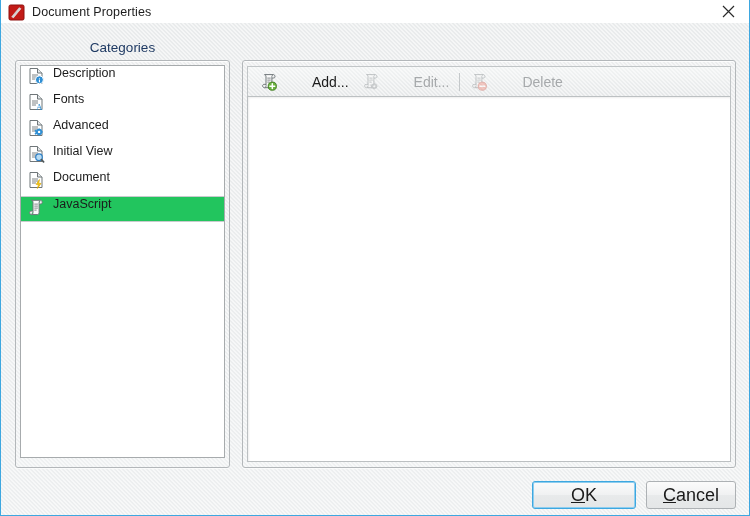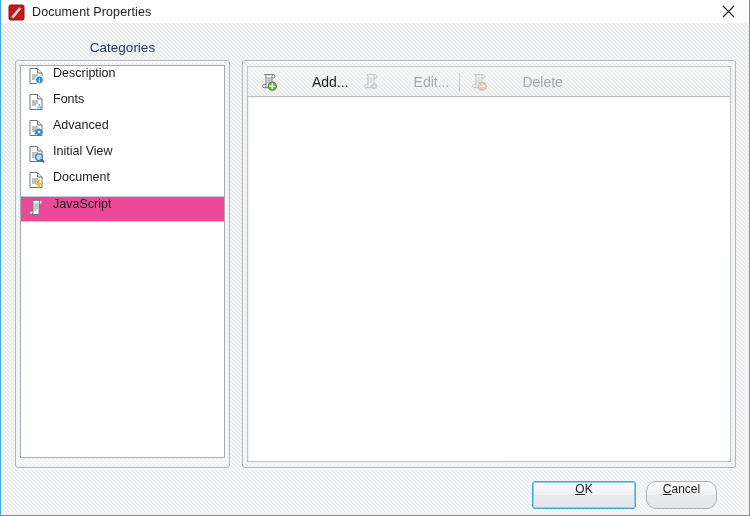--- a/index.html
+++ b/index.html
@@ -121,21 +121,21 @@
     height: 26px;
     display: flex;
     padding-left: 5px;
     box-sizing: border-box;
     font-size: 12.5px;
     color: #1b1b1b;
     cursor: default;
     white-space: nowrap;
   }
   .cat-item.selected {
-    background: #ec4899;
+    background: #22c55e;
     border-top: 1px solid #c8cbcd;
     border-bottom: 1px solid #c8cbcd;
   }
   .cat-item .ci-ico {
     width: 20px; height: 20px;
     margin-right: 7px;
     flex: 0 0 20px;
     display: flex; align-items: center; justify-content: center;
   }
 
@@ -198,36 +198,36 @@
     border: 1px solid #bcc0c2;
     box-shadow: inset 1px 1px 2px rgba(0,0,0,.07);
   }
 
   
   .dlg-btn {
     position: absolute;
     box-sizing: border-box;
     height: 28px;
     display: flex;
-    align-items: flex-start;
+    align-items: center;
     justify-content: center;
-    font-size: 12px;
+    font-size: 18px;
     color: #1b1b1b;
     background-image: linear-gradient(180deg, #fbfbfb 0%, #f0f1f2 50%, #e8eaeb 50%, #e4e6e7 100%);
     border: 1px solid #adb1b4;
     border-radius: 3px;
     cursor: pointer;
     user-select: none;
   }
   #ok-btn {
     left: 531px; top: 481px; width: 104px;
     border: 1px solid #3da7e0;
     box-shadow: 0 0 0 1px #8ecdee inset;
   }
-  #cancel-btn { left: 645px; top: 481px; width: 71px; border-radius: 10px; }
+  #cancel-btn { left: 645px; top: 481px; width: 90px; }
   .acc { text-decoration: underline; }
 
   svg { shape-rendering: geometricPrecision; }
 </style>
 </head>
 <body>
 
 <div id="dialog">
 
   <div id="titlebar">

